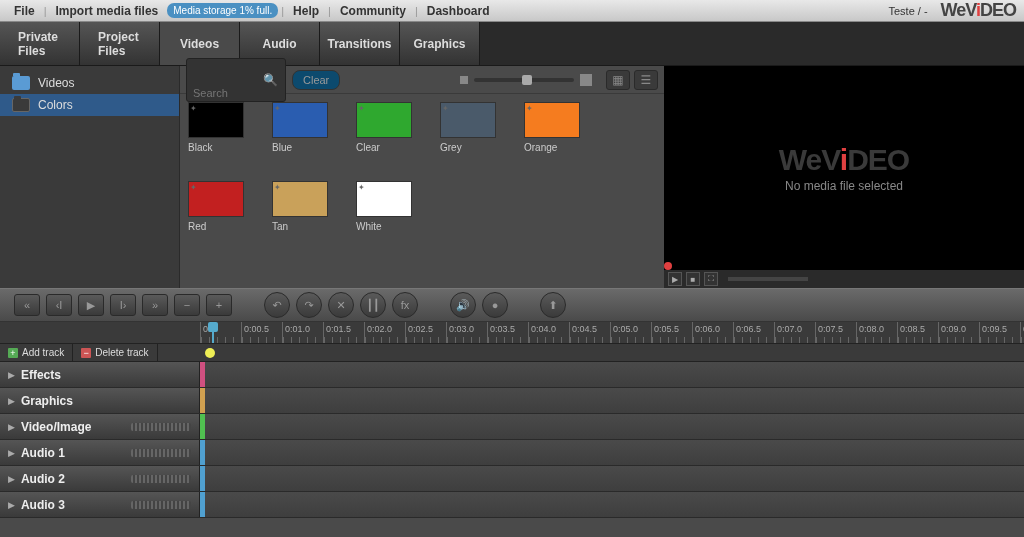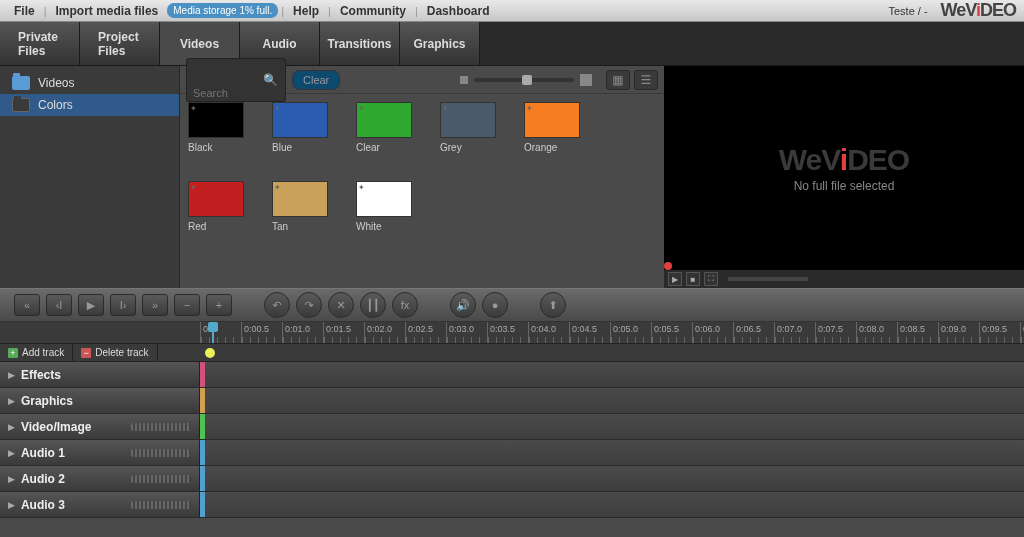--- a/index.html
+++ b/index.html
@@ -183,21 +183,21 @@
         <div class="swatch">
           <div class="box" style="background:#ffffff"></div>
           <div class="lbl">White</div>
         </div>
       </div>
   </div>
 
   <div class="preview">
     <div class="preview-main">
       <div class="plogo"><span>WeV</span><span class="dot">i</span><span>DEO</span></div>
-      <div class="msg">No full file selected</div>
+      <div class="msg">No media file selected</div>
     </div>
     <div class="red-marker"></div>
     <div class="pcontrols">
       <div class="pb">▶</div>
       <div class="pb">■</div>
       <div class="pb">⛶</div>
       <div class="vol"></div>
     </div>
   </div>
 </div>

